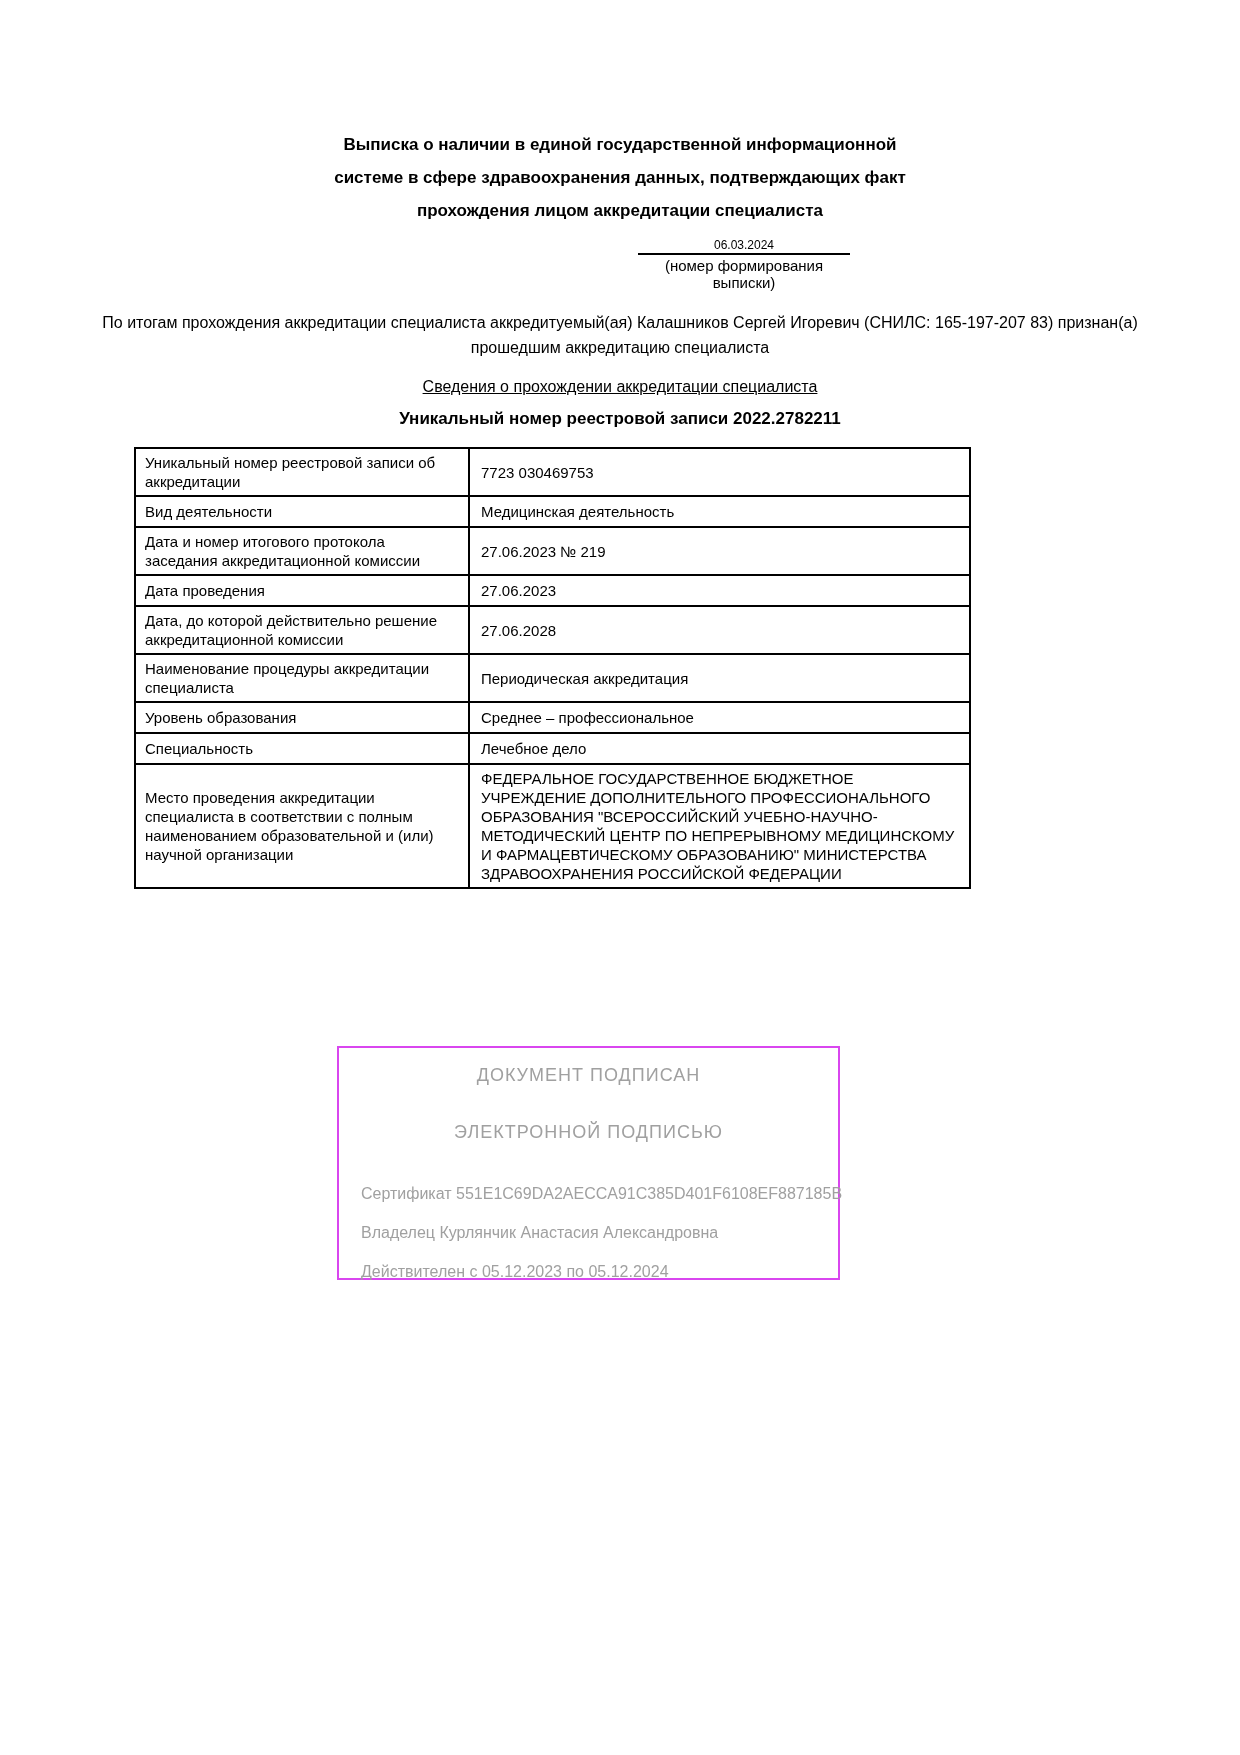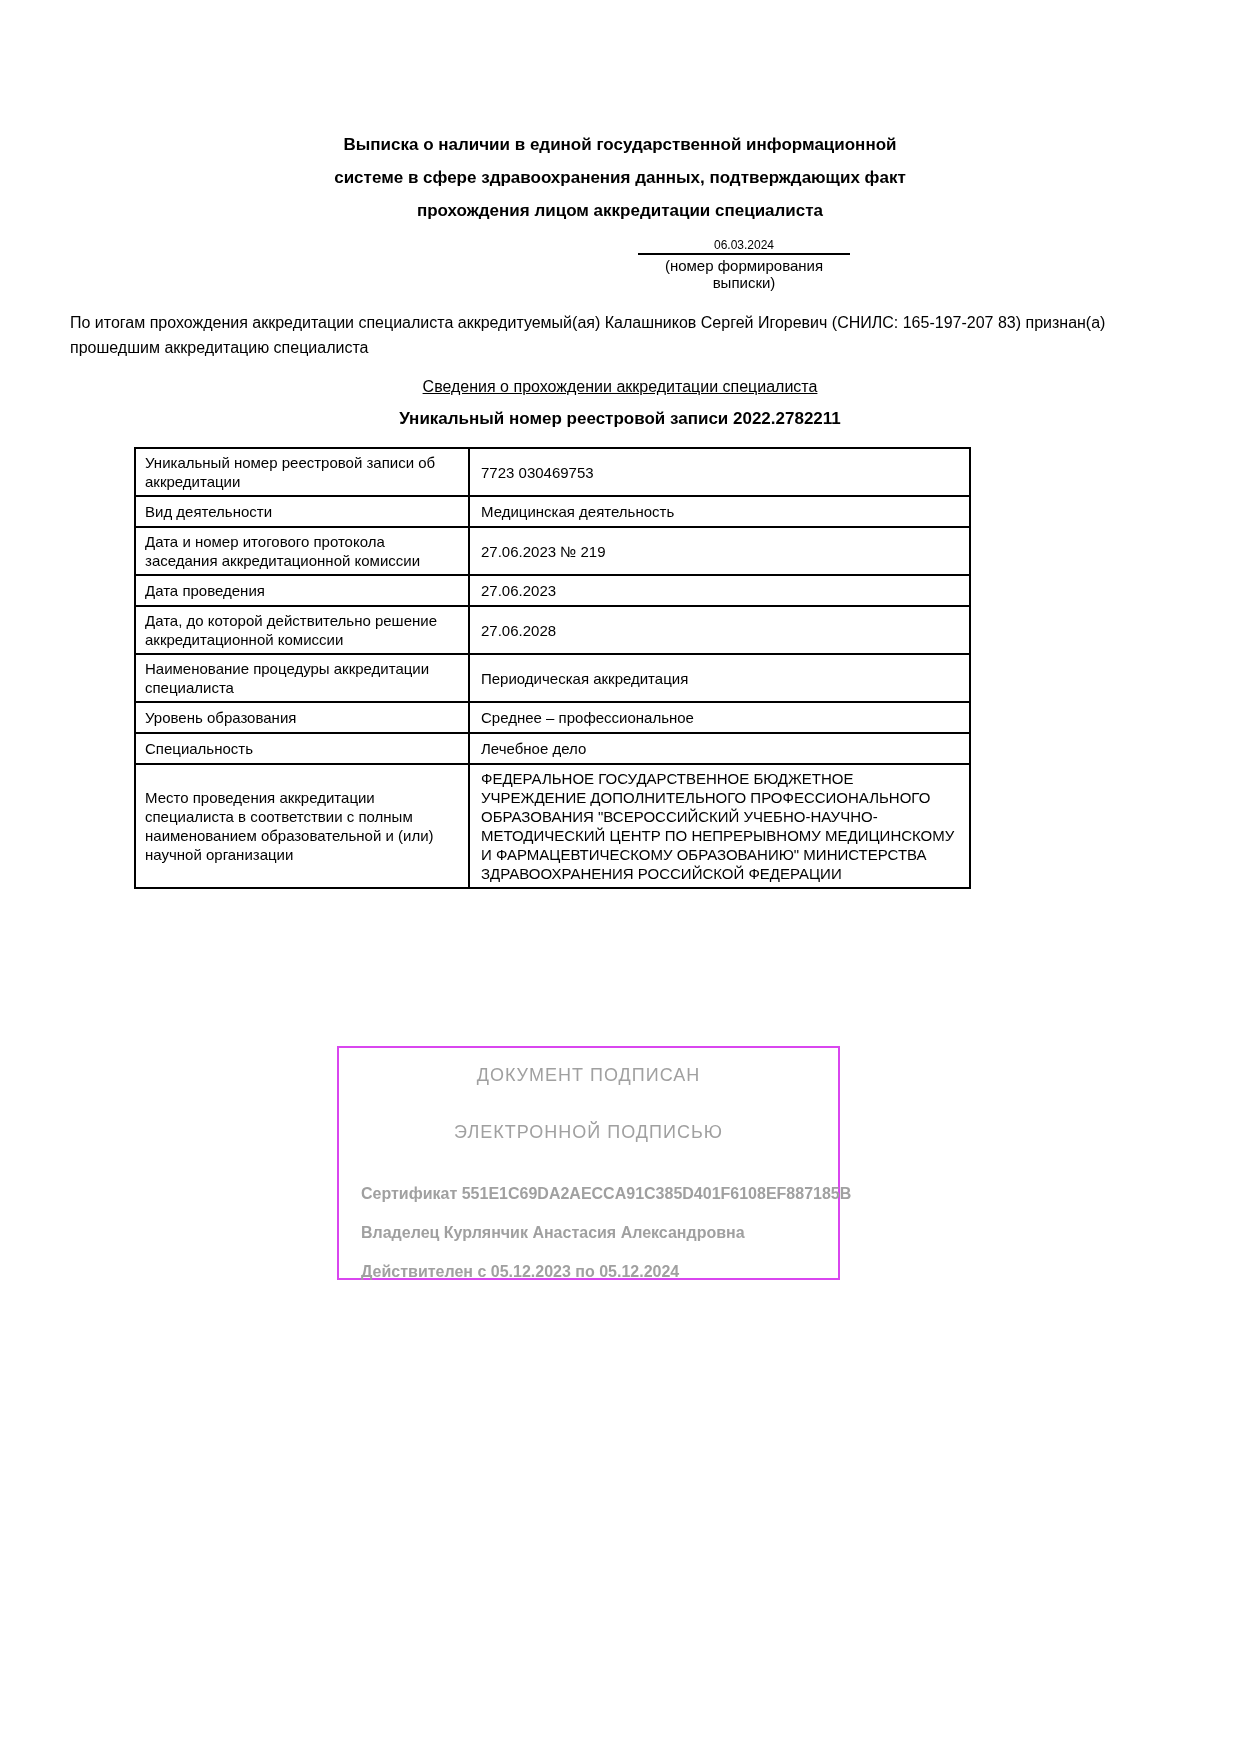--- a/index.html
+++ b/index.html
@@ -48,21 +48,21 @@
     font-size: 15px;
     padding-top: 2px;
   }
 
   
   .intro {
     position: absolute;
     top: 310px;
     left: 70px;
     width: 1100px;
-    text-align: left;
+    text-align: center;
     font-size: 16px;
     line-height: 25px;
   }
 
   
   .section-heading {
     position: absolute;
     top: 378px;
     left: 0;
     width: 100%;
@@ -117,21 +117,20 @@
     font-size: 18px;
     letter-spacing: 1px;
   }
   .sig-title-1 { margin-top: 17px; }
   .sig-title-2 { margin-top: 36px; }
   .sig-lines { margin-top: 42px; padding-left: 22px; }
   .sig-line {
     font-size: 16px;
     margin-bottom: 21px;
     white-space: nowrap;
-    font-weight: bold;
   }
 </style>
 </head>
 <body>
 
 <div class="page">
 
   <div class="doc-title">
     <div>Выписка о наличии в единой государственной информационной</div>
     <div>системе в сфере здравоохранения данных, подтверждающих факт</div>

